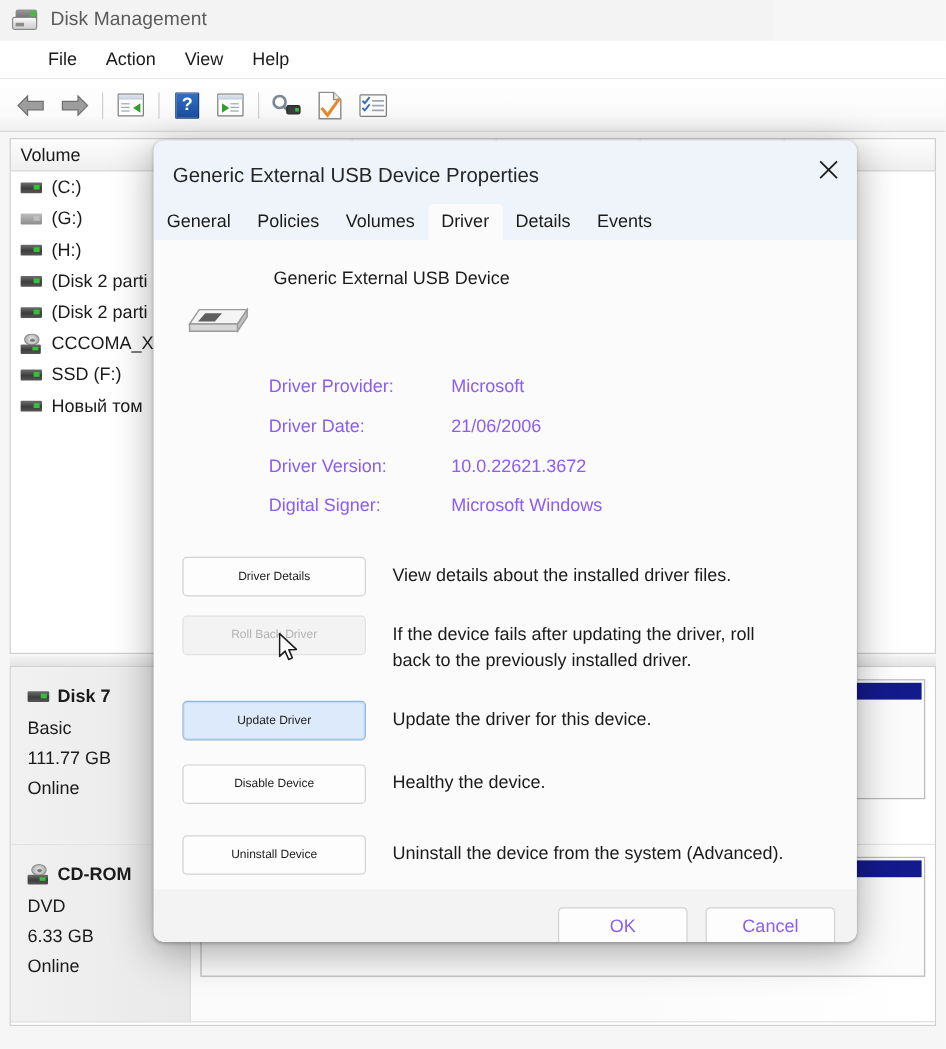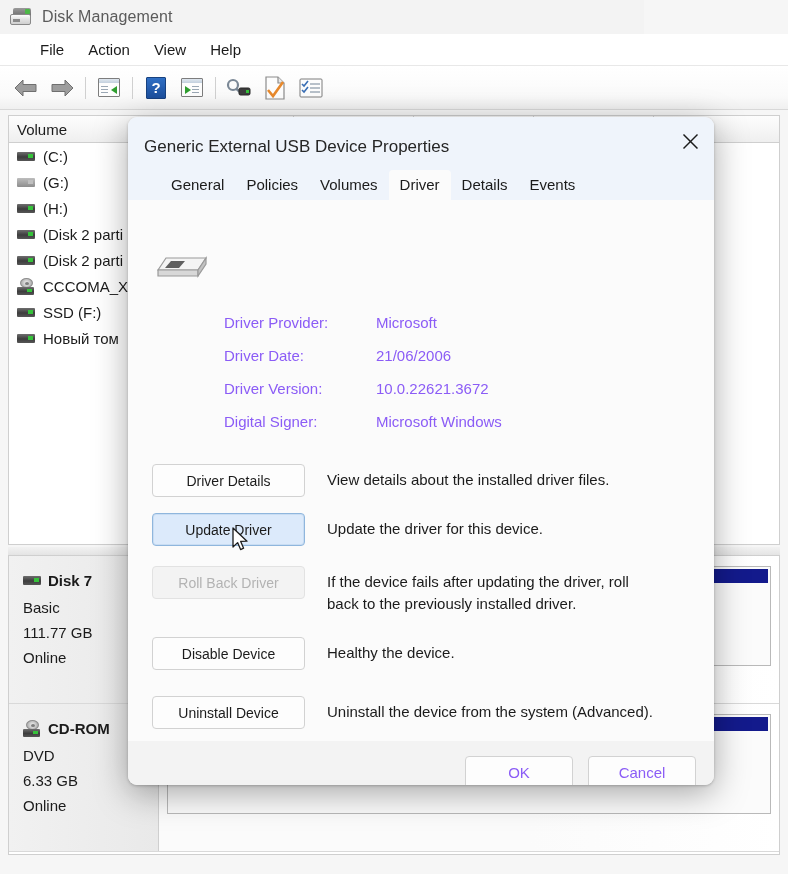--- a/index.html
+++ b/index.html
@@ -278,21 +278,21 @@
   }
   .dlg-close {
     position: absolute; right: 0; top: 0;
     width: 48px; height: 48px;
     display: flex; align-items: center; justify-content: center;
   }
   .dlg-tabstrip {
     height: 35px;
     background: #eff4fb;
     display: flex; align-items: flex-end;
-    padding-left: 32px;
+    padding-left: 0;
   }
   .dlg-tab {
     font-size: 15px; color: #1b1b1b;
     padding: 6px 11px 7px 11px;
     border-radius: 4px 4px 0 0;
     white-space: nowrap;
     cursor: default;
   }
   .dlg-tab.active {
     background: #fbfbfb;
@@ -326,21 +326,21 @@
   .btn-list { margin-top: 26px; }
   .btn-line {
     display: flex; align-items: flex-start;
     margin-bottom: 16px;
   }
   .dlg-btn {
     width: 153px; min-height: 33px;
     background: #fdfdfd;
     border: 1px solid #d2d2d2;
     border-radius: 4px;
-    font-size: 14px; color: #1b1b1b;
+    font-size: 10px; color: #1b1b1b;
     font-family: "Liberation Sans", sans-serif;
     display: flex; align-items: center; justify-content: center;
     flex: 0 0 auto;
     cursor: default;
   }
   .dlg-btn.focused {
     background: #dceafb;
     border: 1px solid #8fb6dd;
     box-shadow: 0 0 0 1px #c9ddf3 inset;
   }
@@ -623,20 +623,21 @@
 
     <div class="dev-head">
       <span class="dev-icon">
         <svg width="58" height="52" viewBox="0 0 58 52">
           <polygon points="6,34 14,22 54,22 46,34" fill="#f4f4f4" stroke="#9a9a9a" stroke-width="1.2"></polygon>
           <polygon points="6,34 46,34 46,40 6,40" fill="#d8d8d8" stroke="#9a9a9a" stroke-width="1.2"></polygon>
           <polygon points="46,34 54,22 54,28 46,40" fill="#c2c2c2" stroke="#9a9a9a" stroke-width="1.2"></polygon>
           <polygon points="13,32 19,25 33,25 27,32" fill="#5f5f5f"></polygon>
         </svg>
       </span>
+      <span class="dev-name">Generic External USB Device</span>
     </div>
 
     <div class="drv-rows">
       <div class="drv-row">
         <span class="drv-label">Driver Provider:</span>
         <span class="drv-value">Microsoft</span>
       </div>
       <div class="drv-row">
         <span class="drv-label">Driver Date:</span>
         <span class="drv-value">21/06/2006</span>
@@ -651,28 +652,28 @@
       </div>
     </div>
 
     <div class="btn-list">
 
       <div class="btn-line">
         <div class="dlg-btn">Driver Details</div>
         <div class="btn-desc">View details about the installed driver files.</div>
       </div>
 
+      <div class="btn-line" style="margin-bottom:22px">
+        <div class="dlg-btn disabled">Roll Back Driver</div>
+        <div class="btn-desc">If the device fails after updating the driver, roll back to the previously installed driver.</div>
+      </div>
+
       <div class="btn-line" style="margin-bottom:20px">
         <div class="dlg-btn focused">Update Driver</div>
         <div class="btn-desc">Update the driver for this device.</div>
-      </div>
-
-      <div class="btn-line" style="margin-bottom:22px">
-        <div class="dlg-btn disabled">Roll Back Driver</div>
-        <div class="btn-desc">If the device fails after updating the driver, roll back to the previously installed driver.</div>
       </div>
 
       <div class="btn-line" style="margin-bottom:26px">
         <div class="dlg-btn">Disable Device</div>
         <div class="btn-desc">Healthy the device.</div>
       </div>
 
       <div class="btn-line">
         <div class="dlg-btn">Uninstall Device</div>
         <div class="btn-desc">Uninstall the device from the system (Advanced).</div>

